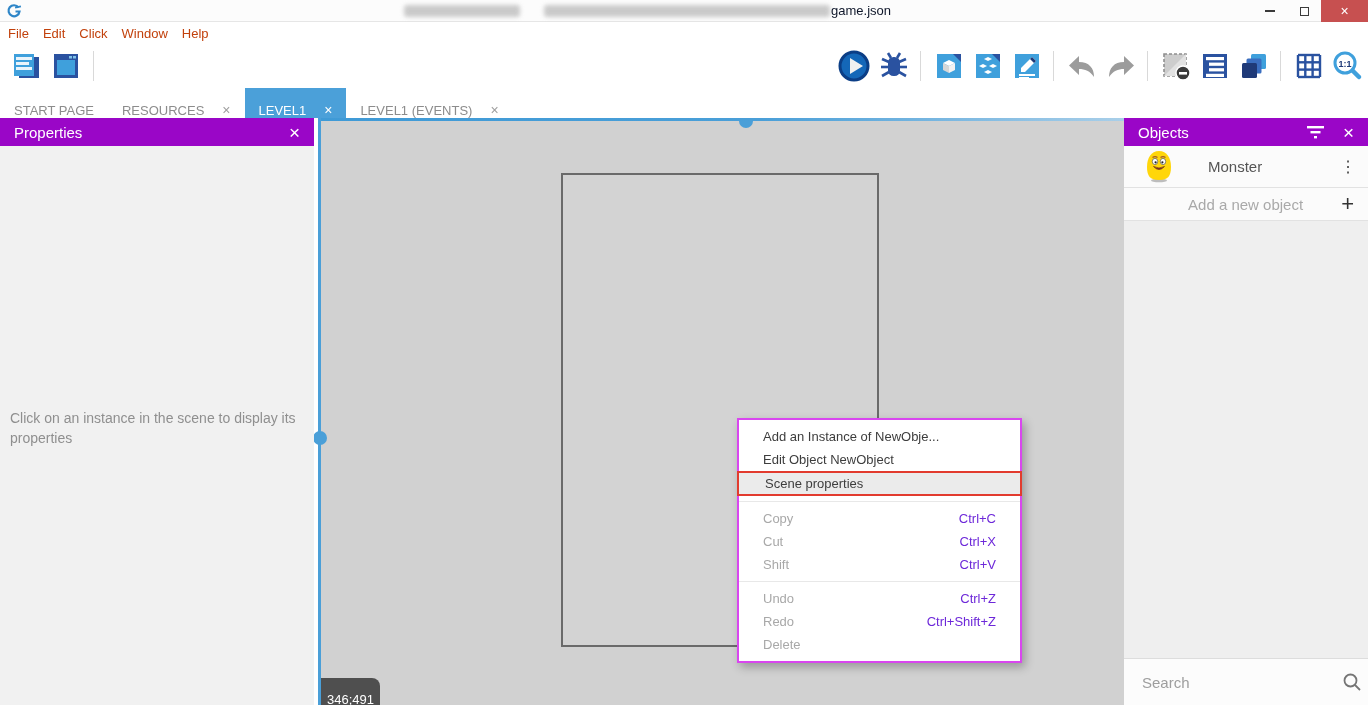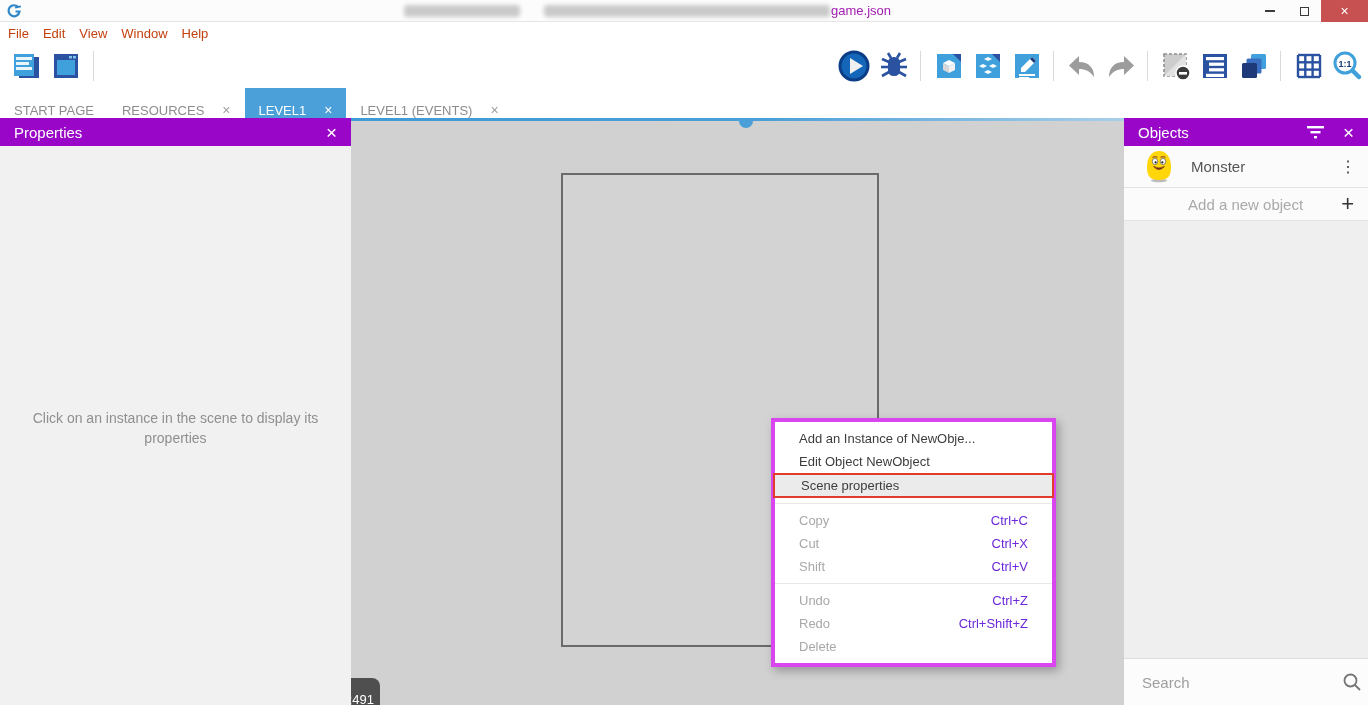--- a/index.html
+++ b/index.html
@@ -4,21 +4,21 @@
 <style>
   * { margin:0; padding:0; box-sizing:border-box; }
   html,body { width:1368px; height:705px; overflow:hidden; font-family:"Liberation Sans", sans-serif; background:#fff; position:relative; }
 
   
   .titlebar { position:absolute; left:0; top:0; width:1368px; height:22px; background:#fcfcfc; border-bottom:1px solid #e6e6e6; display:flex; align-items:center; }
   .app-logo { margin-left:6px; width:16px; height:16px; }
   .redact { position:absolute; top:5px; height:12px; border-radius:3px; background:#b9b9b9; filter:blur(2px); opacity:.75; }
   .redact1 { left:404px; width:116px; }
   .redact2 { left:544px; width:286px; }
-  .title-file { position:absolute; left:831px; top:3px; font-size:13px; color:#a21caf; }
+  .title-file { position:absolute; left:831px; top:3px; font-size:13px; color:#0f172a; }
   .win-controls { position:absolute; right:0; top:0; height:22px; display:flex; }
   .win-btn { width:34px; height:22px; display:flex; align-items:center; justify-content:center; font-size:13px; color:#333; }
   .min-glyph { display:block; width:10px; height:0; border-bottom:2px solid #3a3a3a; }
   .restore-glyph { position:relative; width:9px; height:9px; border:1px solid #3a3a3a; background:#fcfcfc; }
   .restore-glyph:before { content:""; position:absolute; left:2px; top:-4px; width:9px; height:9px; border:1px solid #3a3a3a; border-left-width:1px; z-index:-1; }
   .close-btn { width:47px; background:#c75050; color:#fff; font-size:14px; }
 
   
   .menubar { position:absolute; left:0; top:22px; width:1368px; height:22px; background:#fff; display:flex; align-items:center; padding-left:8px; }
   .menubar .mitem { font-size:13px; color:#c2410c; padding:0 11px 0 0; margin-right:3px; cursor:default; }
@@ -35,47 +35,47 @@
   .tab { display:flex; align-items:flex-end; font-size:13px; color:#8c8c8c; padding:0 14px; cursor:default; white-space:nowrap; }
   .tab .tab-close { margin-left:18px; color:#9e9e9e; font-size:14px; }
   .tab.active { background:#4ba0d9; color:#fff; }
   .tab.active .tab-close { color:#fff; }
 
   
   .panel-header { height:28px; background:#9a06c7; color:#fff; display:flex; align-items:center; font-size:15px; padding:0 14px; }
   .panel-header .spacer { flex:1; }
   .panel-header .hx { font-size:19px; color:#fff; line-height:1; }
 
-  .props-panel { position:absolute; left:0; top:118px; width:351px; height:587px; background:#f1f1f1; }
-  .props-empty { margin:262px 10px 17px; text-align:center; font-size:14px; line-height:20px; color:#8f8f8f; }
+  .props-panel { position:absolute; left:0; top:118px; width:314px; height:587px; background:#f1f1f1; }
+  .props-empty { margin:262px 10px 17px; text-align:left; font-size:14px; line-height:20px; color:#8f8f8f; }
 
   .objects-panel { position:absolute; left:1124px; top:118px; width:244px; height:587px; background:#efefef; }
   .obj-row { height:42px; background:#fbfbfb; border-bottom:1px solid #e2e2e2; display:flex; align-items:center; }
   .obj-thumb { margin-left:22px; }
-  .obj-label { margin-left:19px; font-size:15px; color:#555; flex:1; }
+  .obj-label { margin-left:36px; font-size:15px; color:#555; flex:1; }
   .obj-more { margin-right:12px; color:#424242; font-size:16px; letter-spacing:0; }
   .add-row { height:33px; background:#fbfbfb; border-bottom:1px solid #e2e2e2; display:flex; align-items:center; }
   .add-label { flex:1; text-align:center; font-size:15px; color:#a9a9a9; padding-left:26px; }
   .add-plus { margin-right:14px; font-size:22px; color:#333; font-weight:400; }
   .search-row { position:absolute; left:0; bottom:0; width:252px; height:47px; background:#fcfcfc; border-top:1px solid #ddd; display:flex; align-items:center; }
   .search-input { border:none; outline:none; background:transparent; font-size:15px; color:#444; margin-left:18px; flex:1; font-family:"Liberation Sans",sans-serif; }
   .search-input::placeholder { color:#9e9e9e; }
   .search-icon { margin-right:14px; }
 
   
   .canvas { position:absolute; left:321px; top:121px; width:803px; height:584px; background:#d1d1d1; }
   .h-divider { position:absolute; left:321px; top:118px; width:803px; height:3px; background:linear-gradient(to right,#3f9ad6,#4a9fd8 55%,#a9cfe9); }
   .h-handle { position:absolute; left:739px; top:121px; width:14px; height:7px; background:#4a9fd8; border-radius:0 0 7px 7px; }
   .v-divider { position:absolute; left:318px; top:118px; width:3px; height:587px; background:#4a9fd8; }
   .v-handle { position:absolute; left:313px; top:431px; width:14px; height:14px; background:#4a9fd8; border-radius:50%; }
   .scene-rect { position:absolute; left:561px; top:173px; width:318px; height:474px; border:2px solid #6a6a6a; background:#d3d3d3; }
   .coords-badge { position:absolute; left:321px; top:678px; height:42px; min-width:58px; background:#4f4f4f; color:#fff; font-size:13px; display:flex; align-items:center; justify-content:center; border-top-right-radius:8px; padding:0 6px; }
 
   
-  .ctx { position:absolute; left:771px; top:418px; width:285px; background:#fff; border:4px solid #d946ef; box-shadow:3px 4px 9px rgba(0,0,0,.28); padding:5px 0; }
+  .ctx { position:absolute; left:737px; top:418px; width:285px; background:#fff; border:2px solid #d946ef; box-shadow:3px 4px 9px rgba(0,0,0,.28); padding:5px 0; }
   .ctx-item { height:23px; display:flex; align-items:center; padding:0 24px; font-size:13px; color:#3d3d3d; cursor:default; }
   .ctx-item .lbl { flex:1; }
   .ctx-item .sc { color:#6d28d9; }
   .ctx-item.disabled { color:#a8a8a8; }
   .ctx-item.highlight { background:#ebebeb; border:2px solid #e23b2e; margin:0 -2px; padding:0 26px; height:25px; }
   .ctx-sep { height:1px; background:#e8e8e8; margin:5px 0; }
 </style>
 </head>
 <body>
 
@@ -96,21 +96,21 @@
       </div>
     <div class="win-btn close-btn">
         <span>×</span>
       </div>
   </div>
 </div>
 
 <div class="menubar">
   <span class="mitem">File</span>
   <span class="mitem">Edit</span>
-  <span class="mitem">View</span>
+  <span class="mitem">Click</span>
   <span class="mitem">Window</span>
   <span class="mitem">Help</span>
 </div>
 
 <div class="toolbar">
   <div class="tb-left">
     <div class="tb-icon">
       <svg width="32" height="32" viewBox="0 0 32 32">
         <rect x="9" y="7" width="20" height="21" fill="#2a52a0"></rect>
         <rect x="4" y="4" width="20" height="22" fill="#3fa0dc"></rect>

